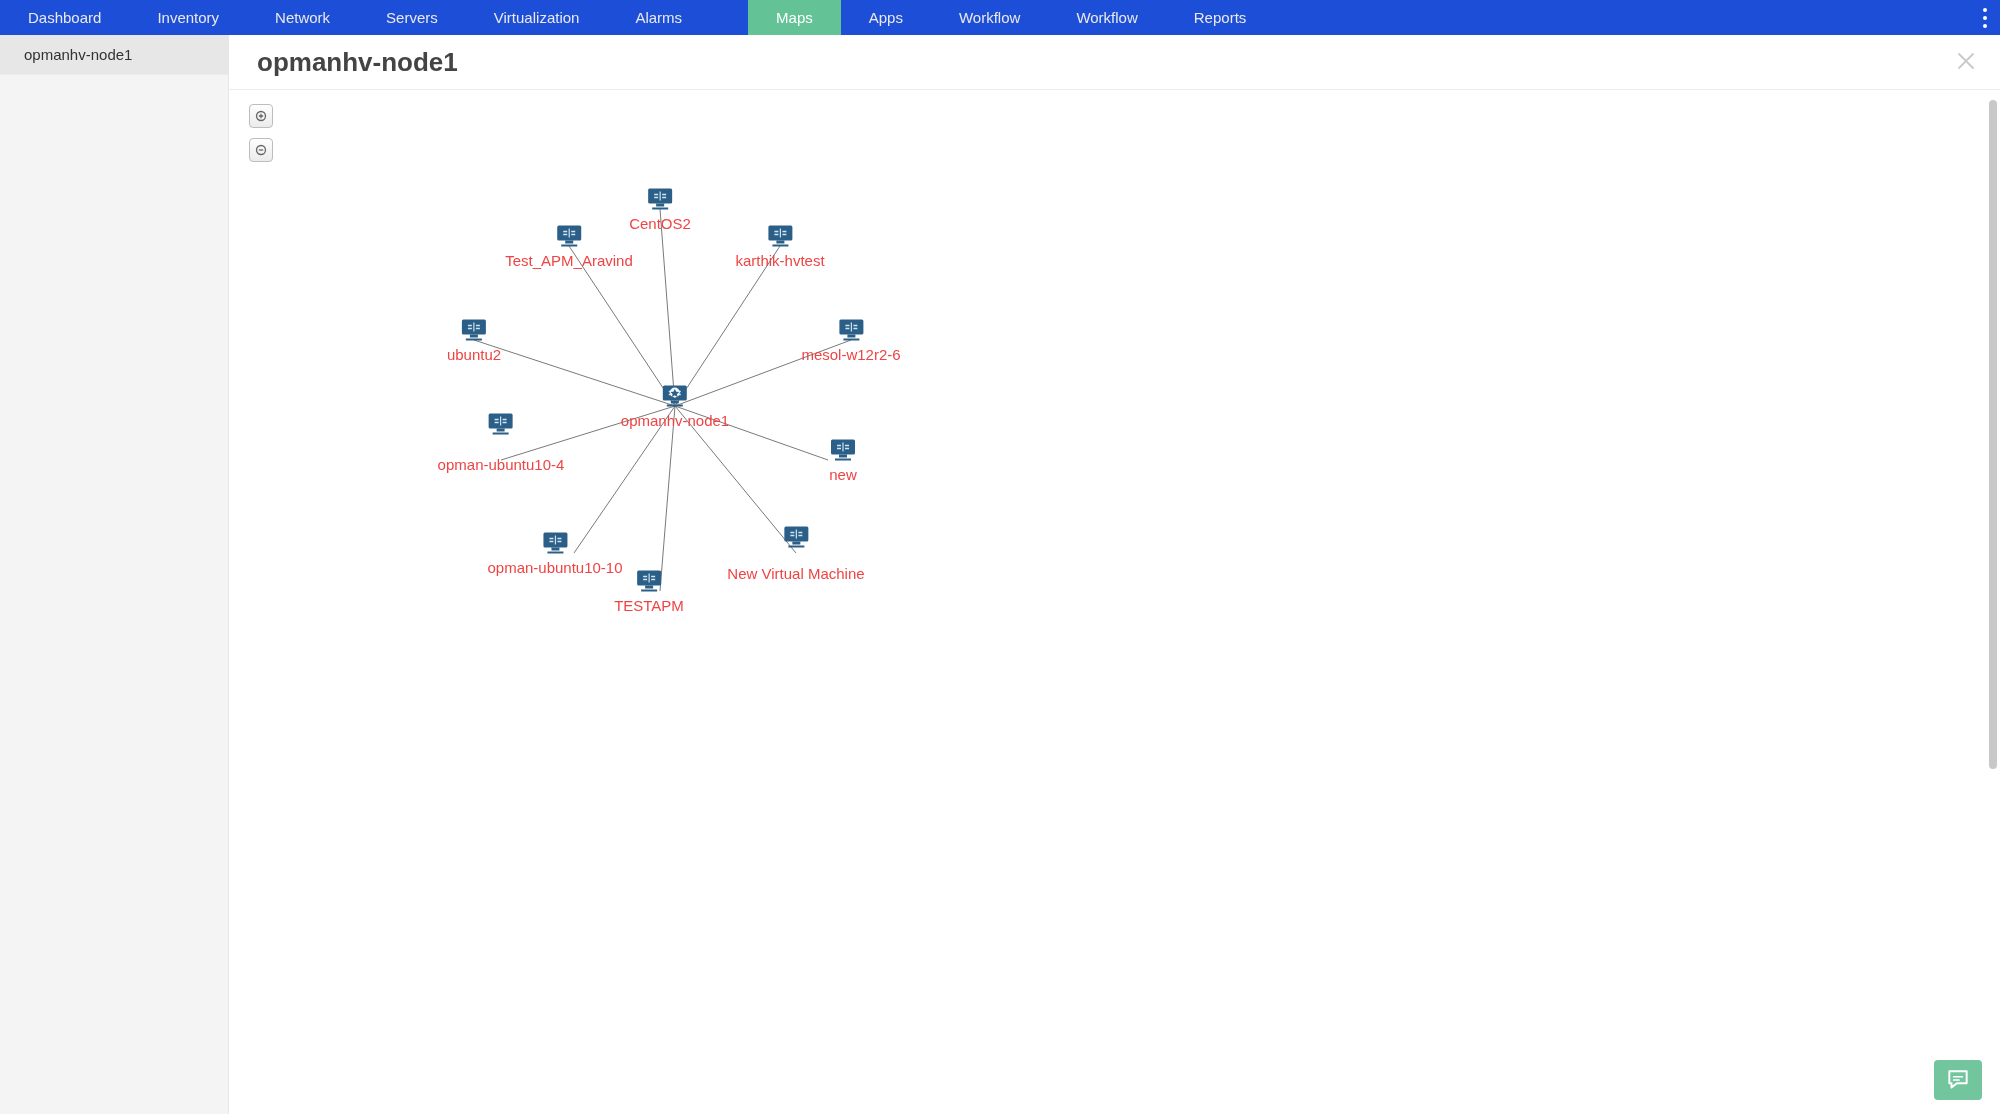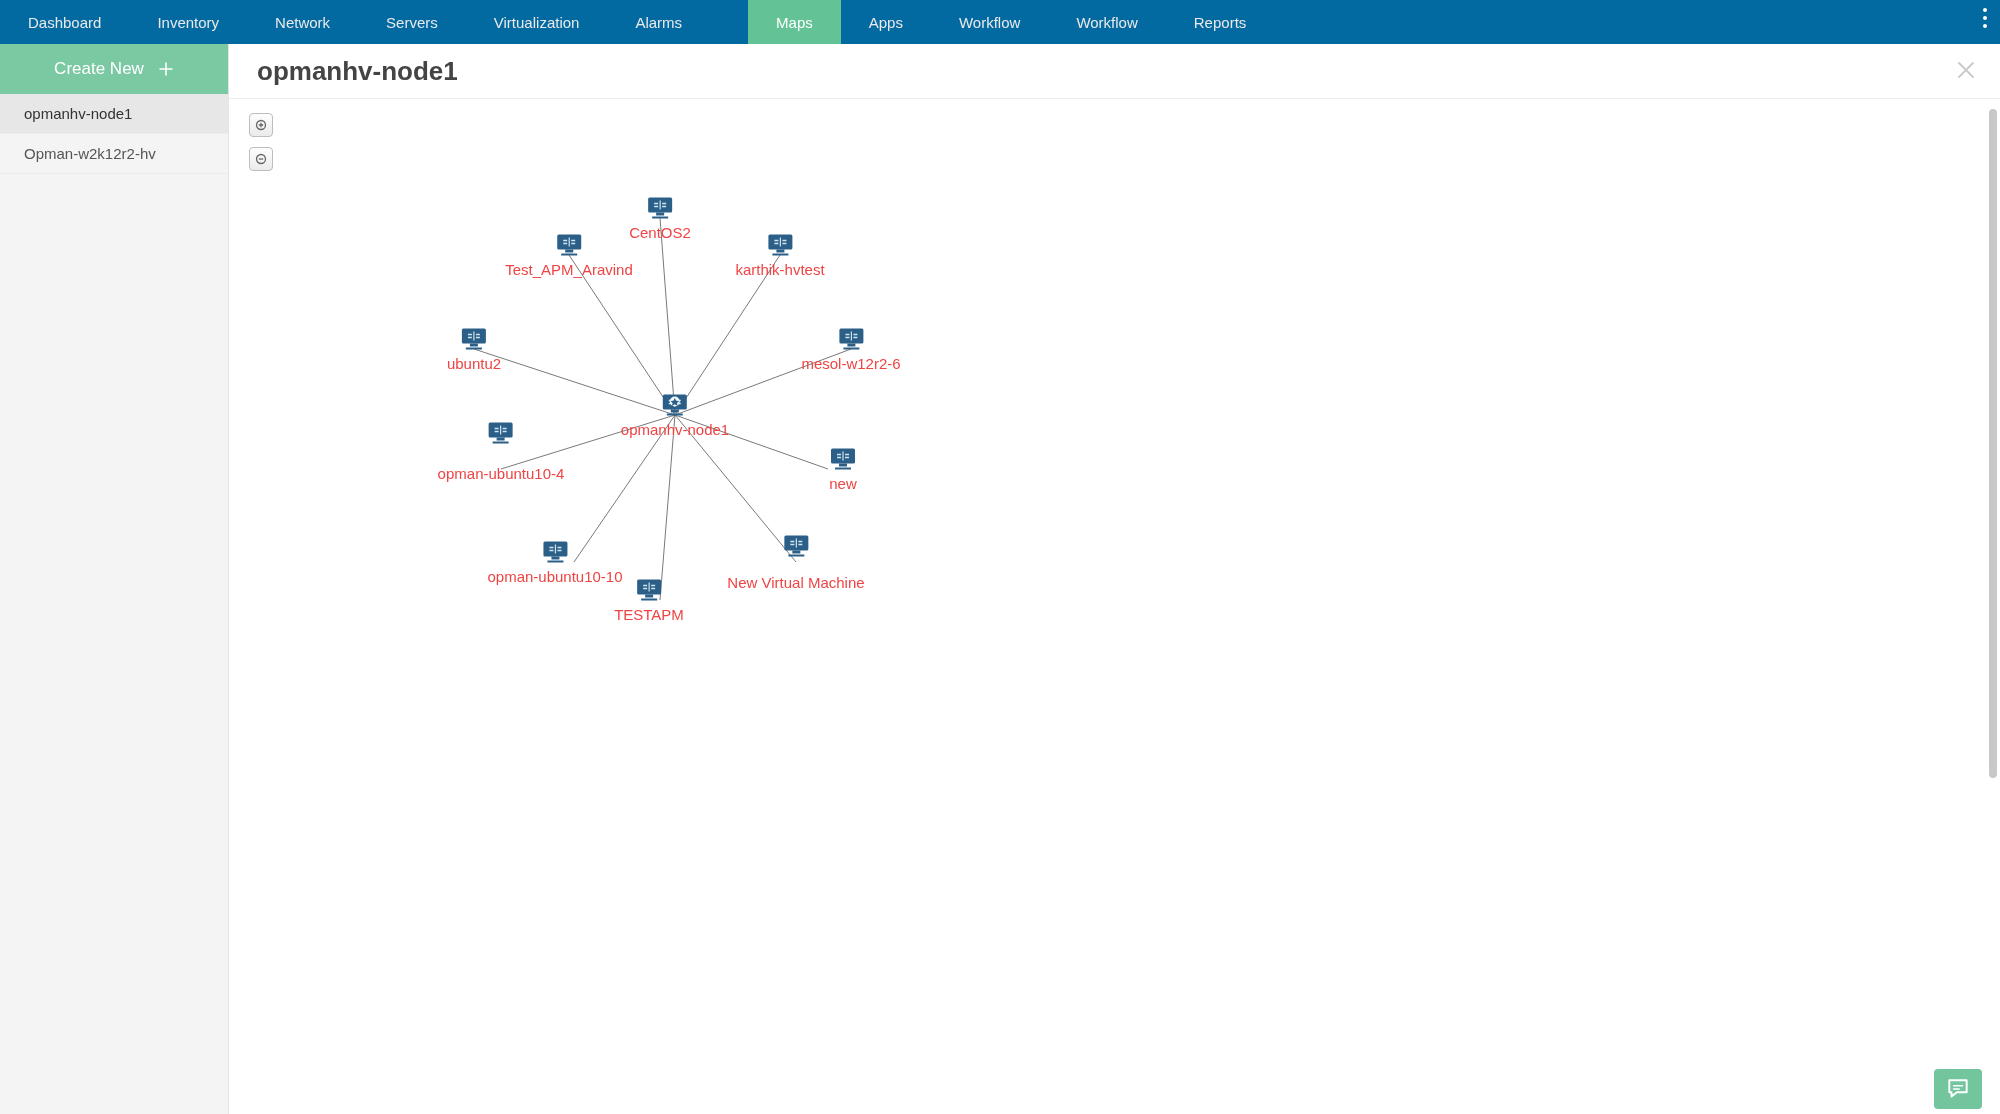--- a/index.html
+++ b/index.html
@@ -3,22 +3,22 @@
 <meta charset="utf-8">
 <style>
   * { box-sizing: border-box; margin: 0; padding: 0; }
   html, body { width: 100%; height: 100%; font-family: "Segoe UI", "Helvetica Neue", Arial, sans-serif; background: #fff; color: #333; }
   body { overflow: hidden; }
 
   
   .topnav {
     display: flex;
     align-items: center;
-    background: #0369a1;
-    height: 44px;
+    background: #1d4ed8;
+    height: 35px;
     width: 100%;
     position: relative;
   }
   .topnav .tab {
     color: #eaeaea;
     font-size: 15px;
     padding: 0 28px;
     height: 100%;
     display: flex;
     align-items: center;
@@ -202,31 +202,22 @@
     <div class="tab">Alarms</div>
     <div class="tab active">Maps</div>
     <div class="tab">Apps</div>
     <div class="tab">Workflow</div>
     <div class="tab">Workflow</div>
     <div class="tab">Reports</div>
   </div>
 
 <div class="layout">
   <div class="sidebar">
-    <div class="create-new">
-      <span>Create New</span>
-      <span class="plus-box">
-        <svg viewBox="0 0 16 16">
-            <path d="M8 2v12M2 8h12" stroke="#fff" stroke-width="1.6" stroke-linecap="round" fill="none"></path>
-          </svg>
-      </span>
-    </div>
     <div id="sidebar-items">
         <div class="sidebar-item active">opmanhv-node1</div>
-        <div class="sidebar-item">Opman-w2k12r2-hv</div>
       </div>
   </div>
 
   <div class="main">
     <div class="main-header">
       <div class="page-title">opmanhv-node1</div>
       <div class="close-btn">
         <svg viewBox="0 0 24 24">
             <path d="M5 5l14 14M19 5L5 19" stroke="currentColor" stroke-width="1.8" stroke-linecap="round" fill="none"></path>
           </svg>

